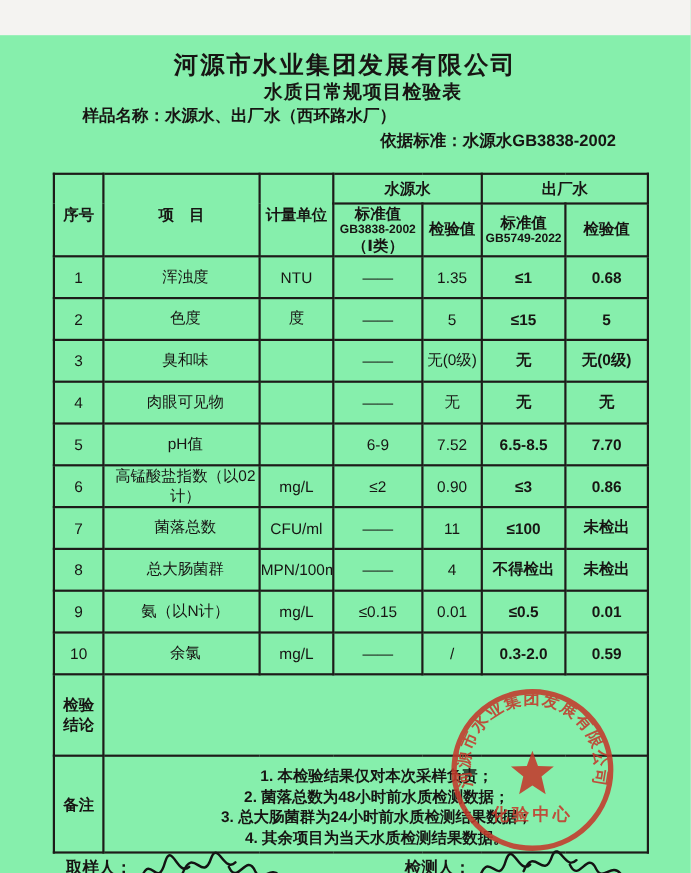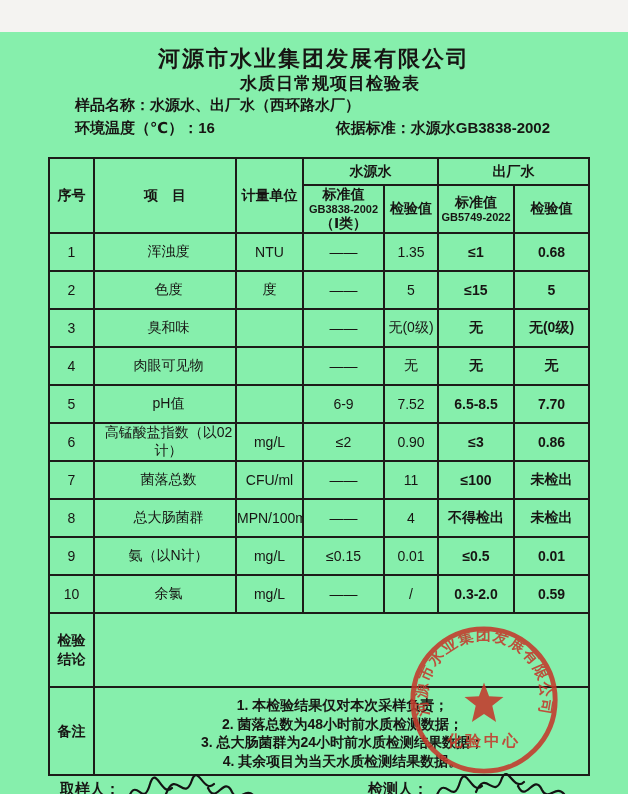--- a/index.html
+++ b/index.html
@@ -24,21 +24,21 @@
   .doc-subtitle {
     position:absolute; left:0; top:40px; width:100%;
     text-align:center; font-size:17px; font-weight:600; letter-spacing:1px;padding-left:32px;
   }
   .info-line { position:absolute; left:48px; width:540px; height:20px; font-size:15px; font-weight:bold; }
   .il-1 { top:64px; }
   .il-2 { top:87px; }
   .il-3 { top:108px; }
   .info-left { position:absolute; left:27px; white-space:nowrap; }
   .info-date { position:absolute; left:300px; white-space:nowrap; }
-  .info-right { position:absolute; right:38px; white-space:nowrap;text-align:center; }
+  .info-right { position:absolute; right:28px; white-space:nowrap;text-align:center; }
   
   table.report {
     position:absolute; left:48px; top:125px; width:540px;
     border-collapse:collapse; table-layout:fixed;
   }
   table.report th, table.report td {
     border:2px solid #1d1b19;
     text-align:center; vertical-align:middle;
     font-size:14px; overflow:hidden;
   }
@@ -76,21 +76,20 @@
 
 <div class="page">
 
   <div class="doc-title">河源市水业集团发展有限公司</div>
   <div class="doc-subtitle">水质日常规项目检验表</div>
 
   <div class="info-line il-1">
     <span class="info-left"><span>样品名称：</span><span>水源水、出厂水（西环路水厂）</span></span>
   </div>
   <div class="info-line il-2">
-    <span class="info-left"><span>环境温度（℃）：</span><span>16</span></span>
     <span class="info-right"><span>依据标准：</span><span>水源水GB3838-2002</span></span>
   </div>
 
   <table class="report">
     <colgroup>
       <col style="width:45px">
         <col style="width:142px">
         <col style="width:67px">
       <col style="width:81px">
         <col style="width:54px">

